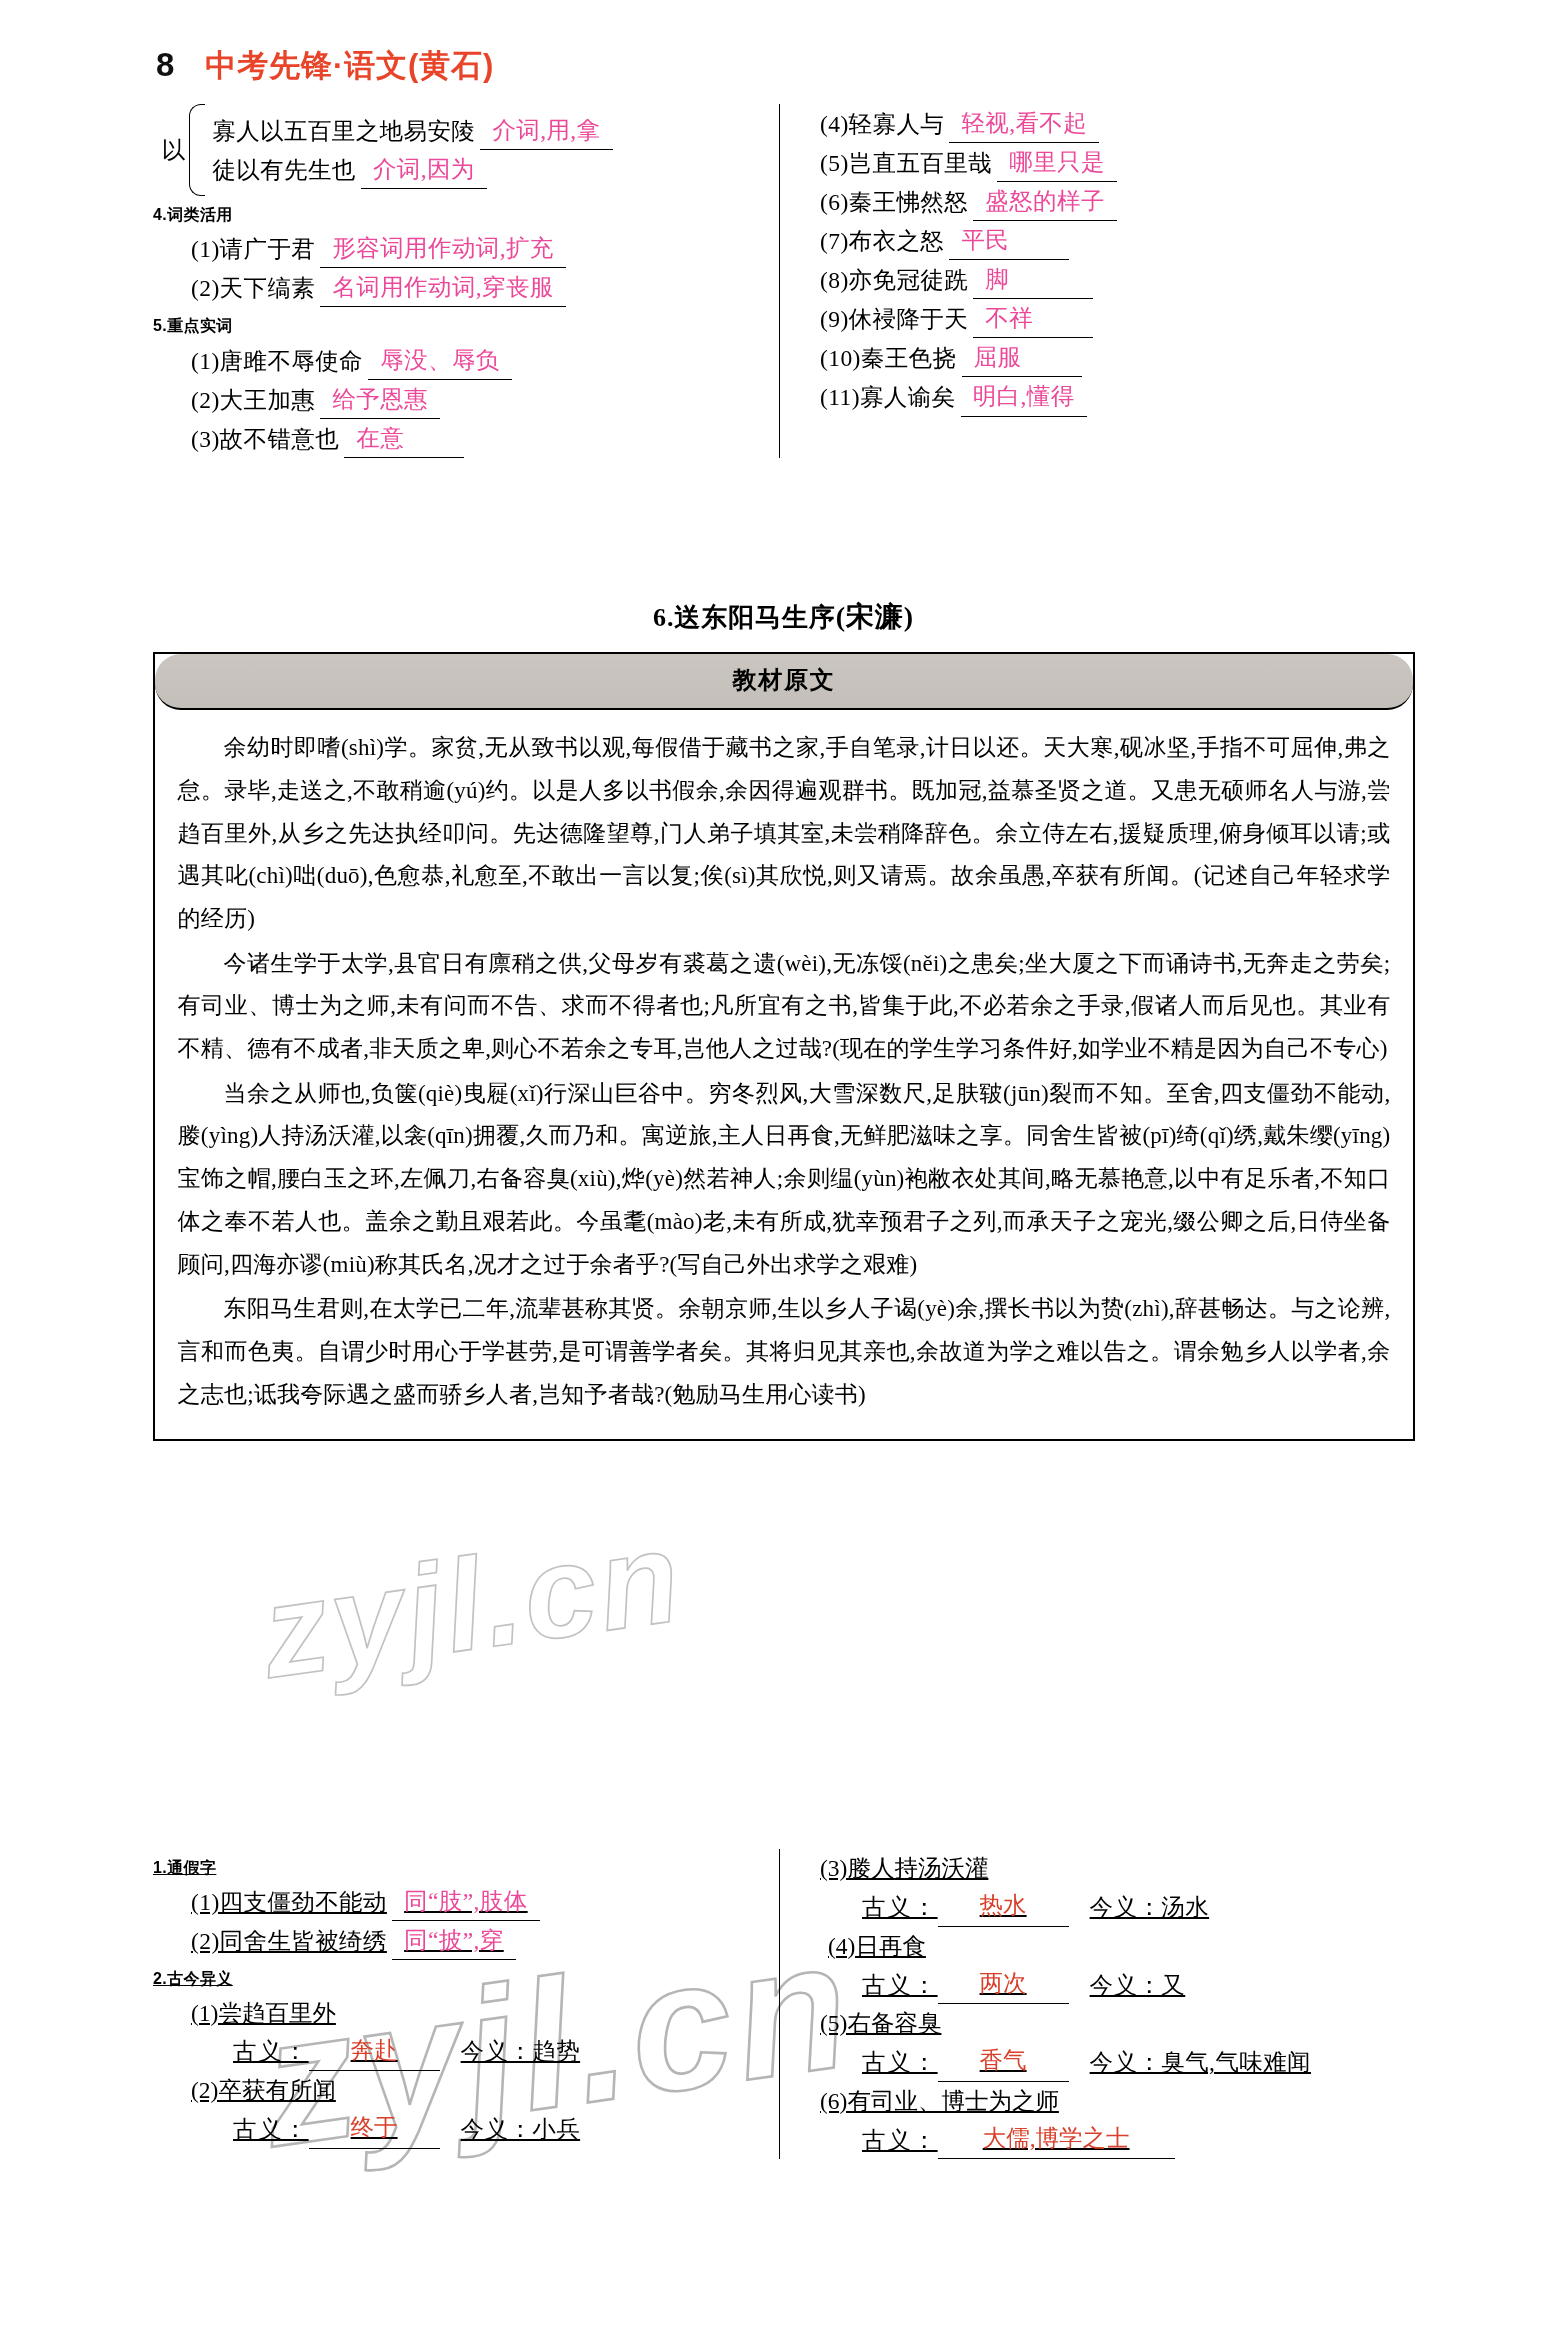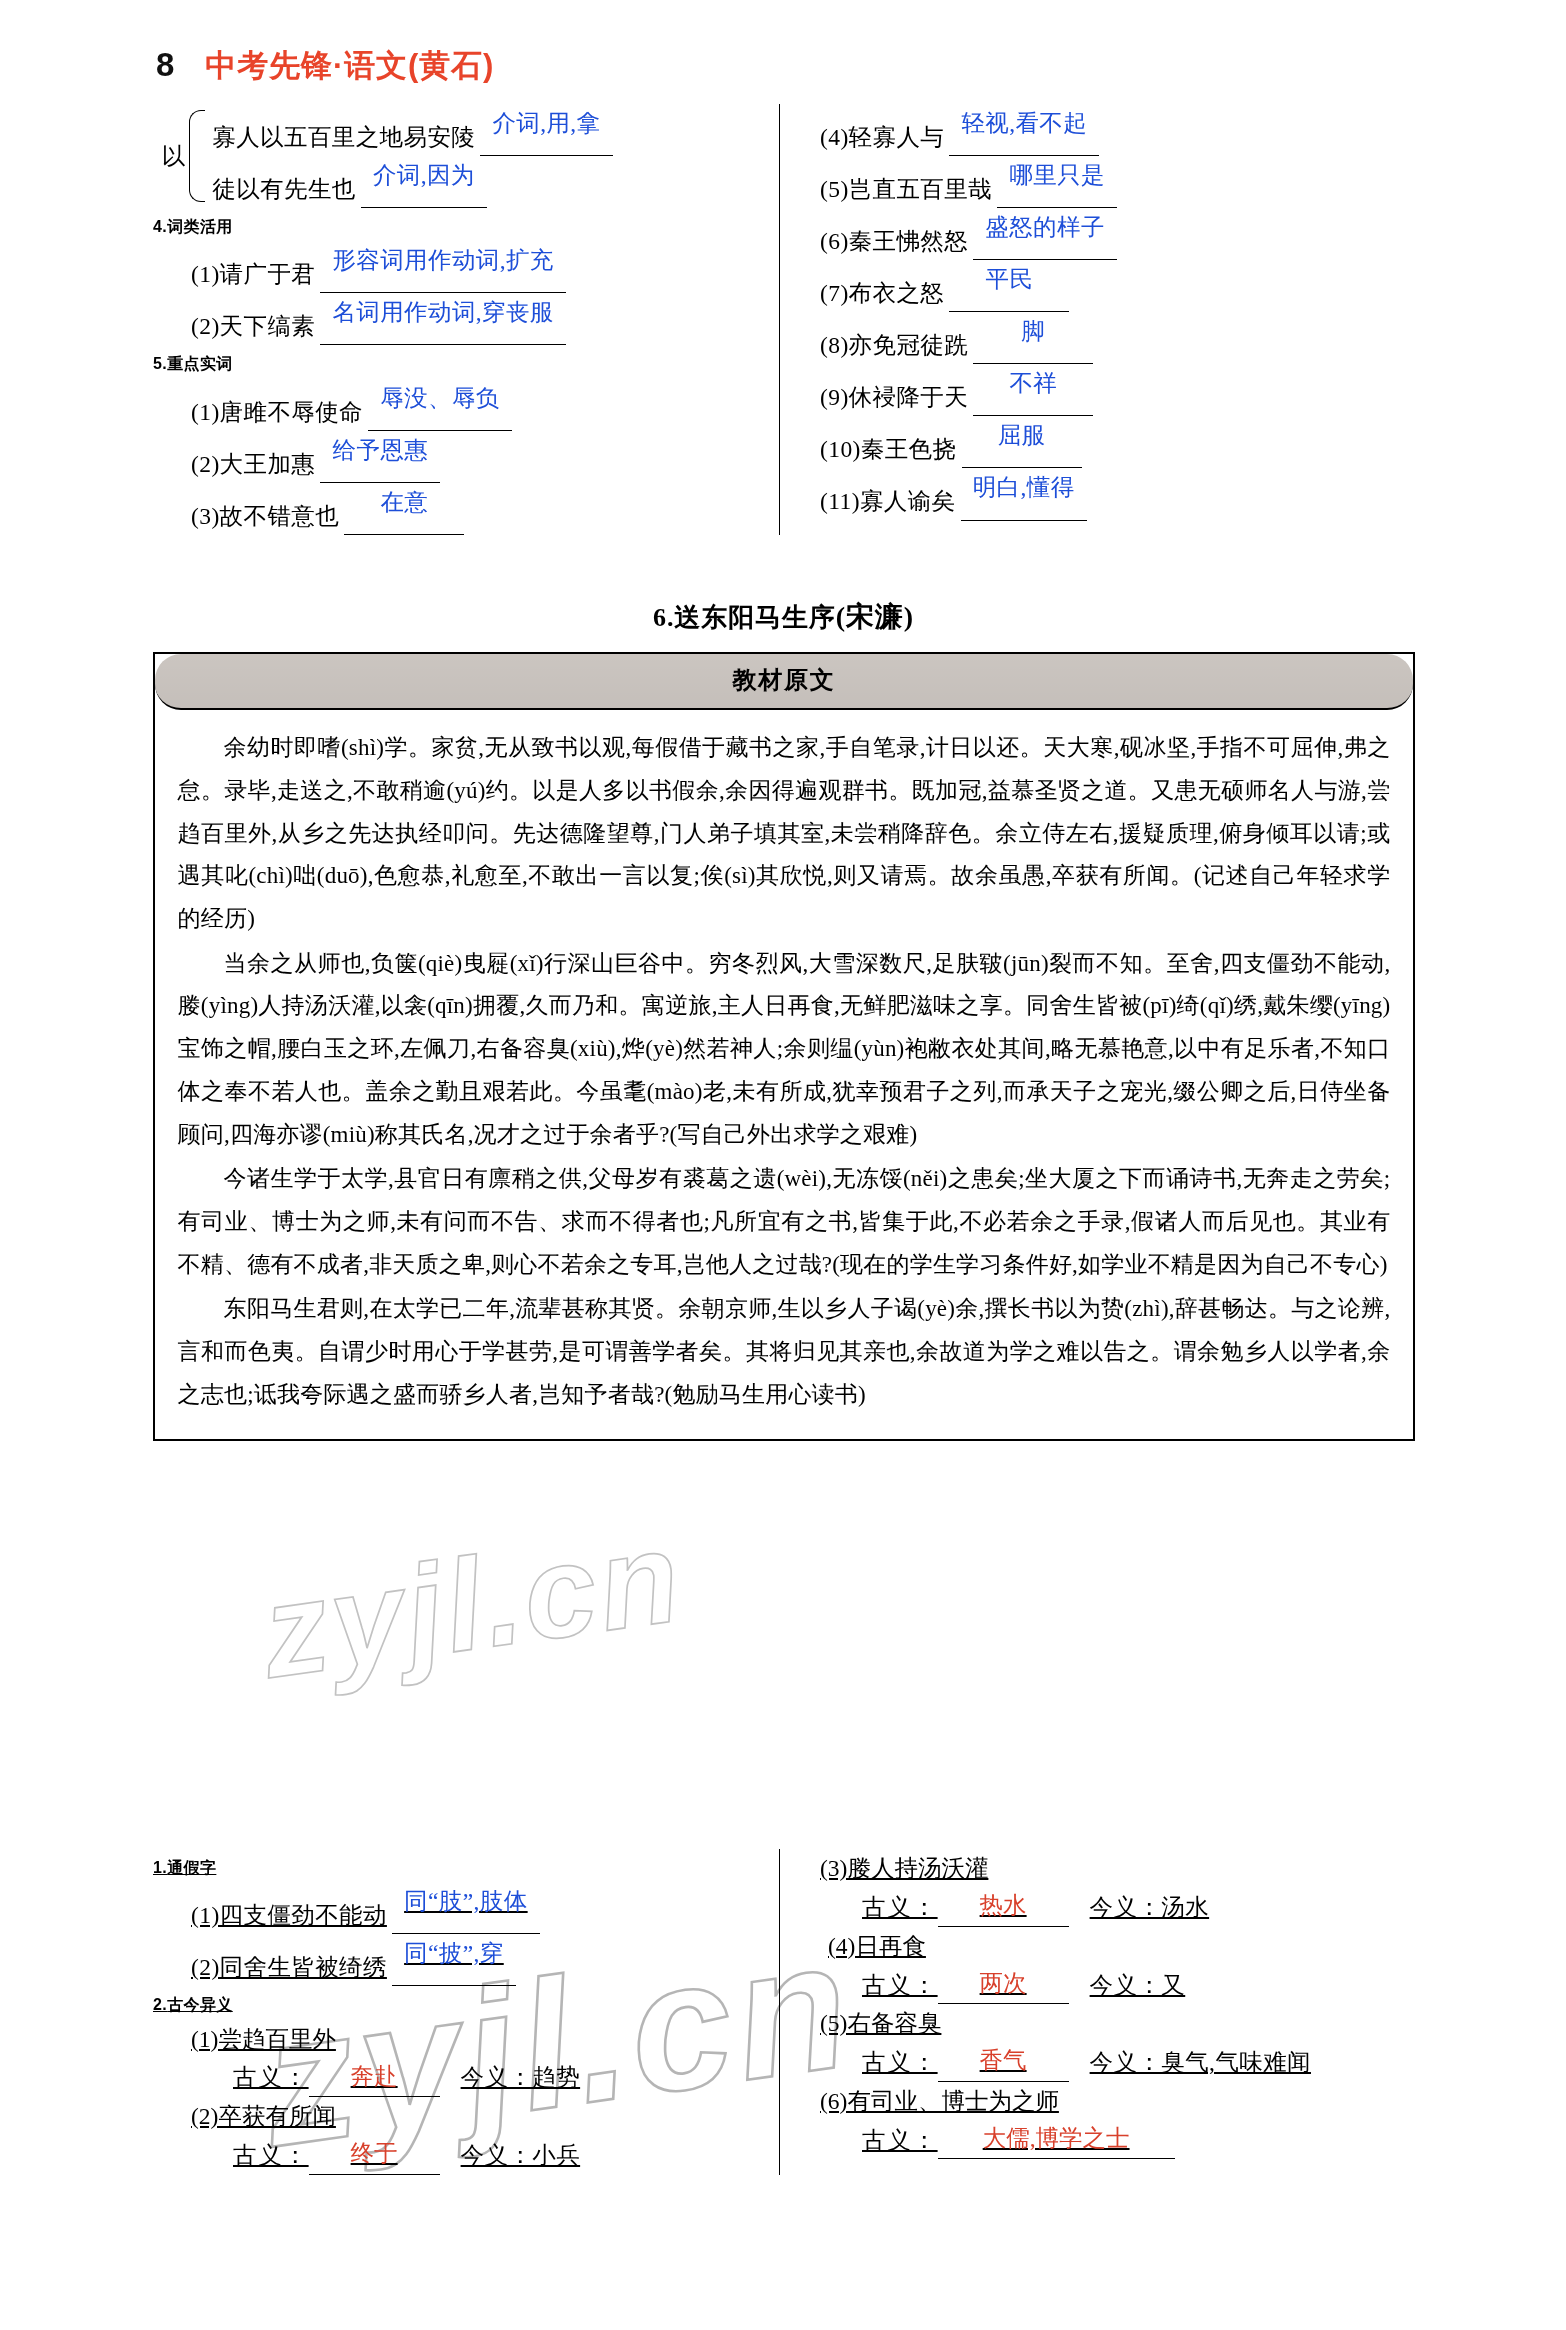--- a/index.html
+++ b/index.html
@@ -81,27 +81,27 @@
   .entry {
     display: flex;
     align-items: flex-end;
     font-size: 23.5px;
     line-height: 1.62;
     margin-left: 38px;
     white-space: nowrap;
   }
   .entry .lead { letter-spacing: 0.4px; }
   .ans {
-    color: #1d4ed8;
+    color: #ec4899;
     border-bottom: 1.7px solid #000;
-    padding: 0 12px 13px 12px;
+    padding: 0 12px 0 12px;
     margin-left: 5.2px;
     display: inline-block;
     min-width: 96px;
-    text-align: center;
+    text-align: left;
     letter-spacing: 0.4px;
   }
 
   
   .brace-group {
     display: flex;
     align-items: center;
     margin-left: 8.7px;
     margin-bottom: 1.7px;
   }
@@ -342,22 +342,22 @@
   </div>
 
   <div class="article-heading">
     <span>6.</span><span>送东阳马生序</span><span class="author">(宋濂)</span>
   </div>
 
   <div class="textbox">
     <div class="textbox-head">教材原文</div>
     <div class="textbox-body">
       <p class="para">余幼时即嗜(shì)学。家贫,无从致书以观,每假借于藏书之家,手自笔录,计日以还。天大寒,砚冰坚,手指不可屈伸,弗之怠。录毕,走送之,不敢稍逾(yú)约。以是人多以书假余,余因得遍观群书。既加冠,益慕圣贤之道。又患无硕师名人与游,尝趋百里外,从乡之先达执经叩问。先达德隆望尊,门人弟子填其室,未尝稍降辞色。余立侍左右,援疑质理,俯身倾耳以请;或遇其叱(chì)咄(duō),色愈恭,礼愈至,不敢出一言以复;俟(sì)其欣悦,则又请焉。故余虽愚,卒获有所闻。(记述自己年轻求学的经历)</p>
+      <p class="para">今诸生学于太学,县官日有廪稍之供,父母岁有裘葛之遗(wèi),无冻馁(něi)之患矣;坐大厦之下而诵诗书,无奔走之劳矣;有司业、博士为之师,未有问而不告、求而不得者也;凡所宜有之书,皆集于此,不必若余之手录,假诸人而后见也。其业有不精、德有不成者,非天质之卑,则心不若余之专耳,岂他人之过哉?(现在的学生学习条件好,如学业不精是因为自己不专心)</p>
       <p class="para">当余之从师也,负箧(qiè)曳屣(xǐ)行深山巨谷中。穷冬烈风,大雪深数尺,足肤皲(jūn)裂而不知。至舍,四支僵劲不能动,媵(yìng)人持汤沃灌,以衾(qīn)拥覆,久而乃和。寓逆旅,主人日再食,无鲜肥滋味之享。同舍生皆被(pī)绮(qǐ)绣,戴朱缨(yīng)宝饰之帽,腰白玉之环,左佩刀,右备容臭(xiù),烨(yè)然若神人;余则缊(yùn)袍敝衣处其间,略无慕艳意,以中有足乐者,不知口体之奉不若人也。盖余之勤且艰若此。今虽耄(mào)老,未有所成,犹幸预君子之列,而承天子之宠光,缀公卿之后,日侍坐备顾问,四海亦谬(miù)称其氏名,况才之过于余者乎?(写自己外出求学之艰难)</p>
-      <p class="para">今诸生学于太学,县官日有廪稍之供,父母岁有裘葛之遗(wèi),无冻馁(něi)之患矣;坐大厦之下而诵诗书,无奔走之劳矣;有司业、博士为之师,未有问而不告、求而不得者也;凡所宜有之书,皆集于此,不必若余之手录,假诸人而后见也。其业有不精、德有不成者,非天质之卑,则心不若余之专耳,岂他人之过哉?(现在的学生学习条件好,如学业不精是因为自己不专心)</p>
       <p class="para">东阳马生君则,在太学已二年,流辈甚称其贤。余朝京师,生以乡人子谒(yè)余,撰长书以为贽(zhì),辞甚畅达。与之论辨,言和而色夷。自谓少时用心于学甚劳,是可谓善学者矣。其将归见其亲也,余故道为学之难以告之。谓余勉乡人以学者,余之志也;诋我夸际遇之盛而骄乡人者,岂知予者哉?(勉励马生用心读书)</p>
     </div>
   </div>
 
   <div class="watermark2">zyjl.cn</div>
   <div class="watermark">zyjl.cn</div>
 
   <div class="bot-cols">
 
     <div class="bcol-left">

